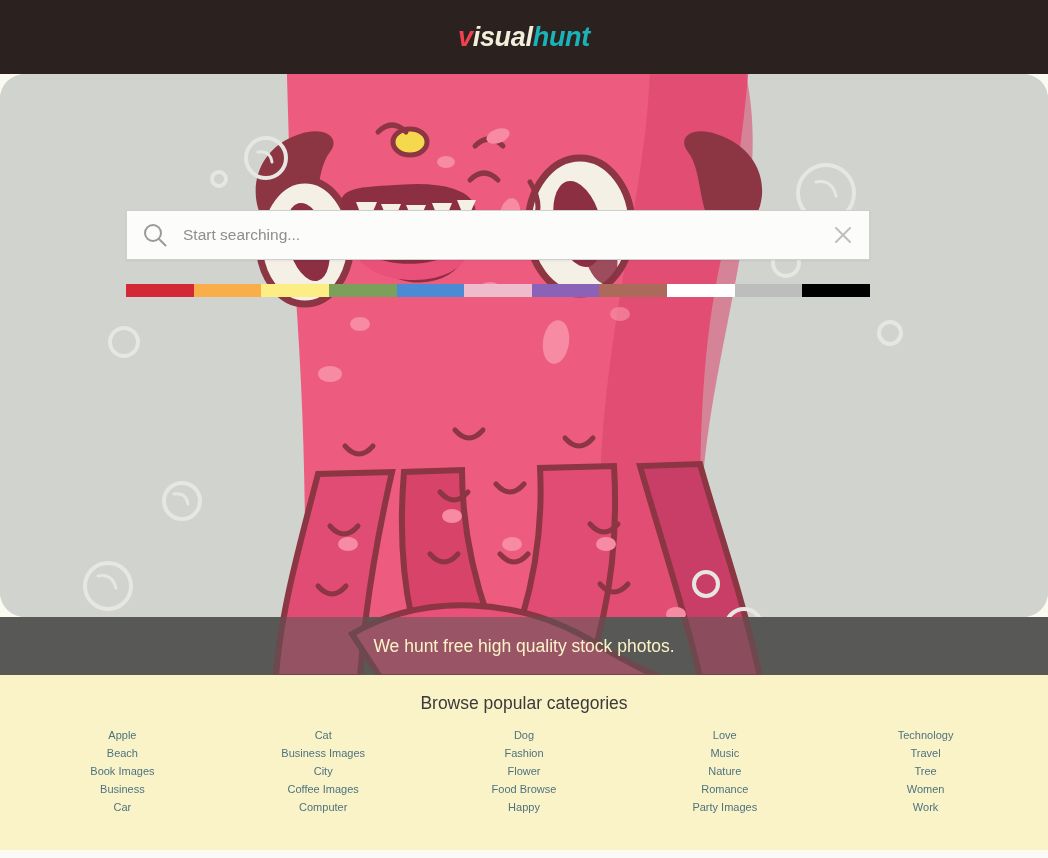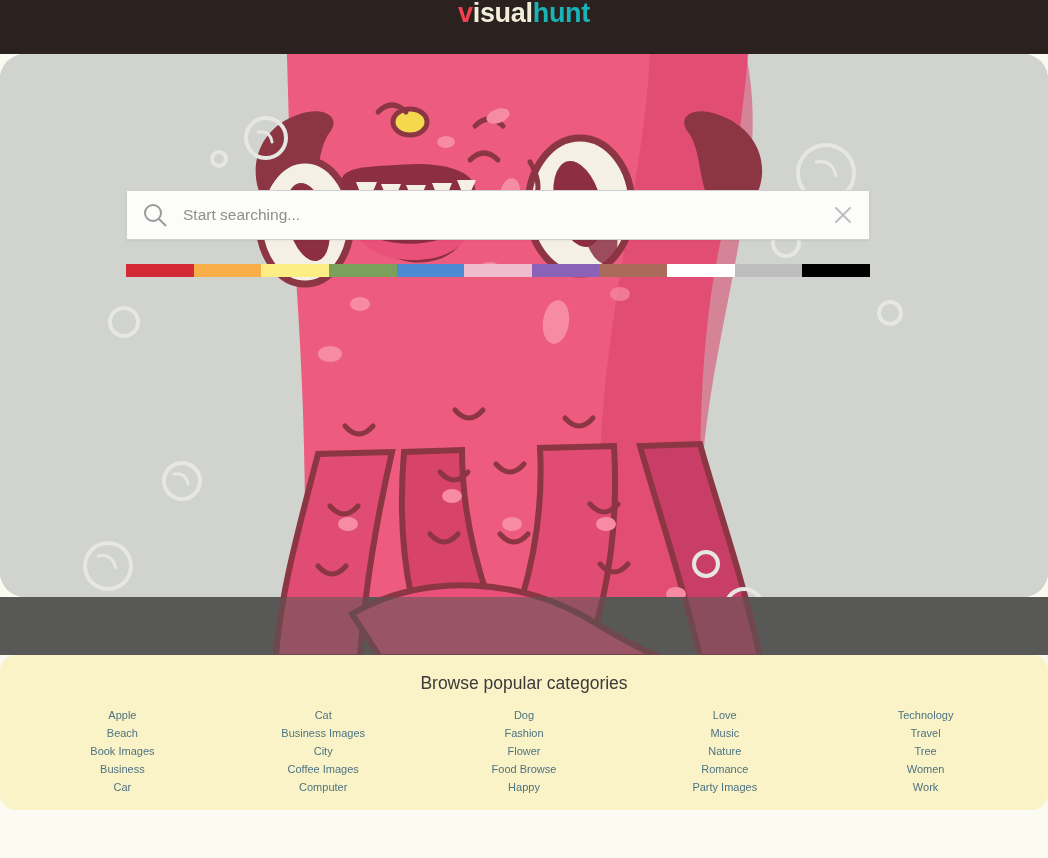--- a/index.html
+++ b/index.html
@@ -9,24 +9,26 @@
   body {
     width: 1048px;
     height: 858px;
     overflow: hidden;
     font-family: "Liberation Sans", sans-serif;
     background: #FBFAF0;
   }
 
   
   .header {
-    height: 54px;
+    height: 74px;
     background: #2B2220;
     display: flex;
+    align-items: center;
     justify-content: center;
+    font-style: italic;
   }
   .logo {
     font-size: 27px;
     font-weight: bold;
     letter-spacing: -0.3px;
     line-height: 1;
     user-select: none;
   }
   .logo .lv { color: #F1414F; }
   .logo .lisual { color: #F2EEDC; }
@@ -132,23 +134,22 @@
   .tagline {
     position: relative;
     color: #FAF3C8;
     font-size: 17.5px;
     z-index: 2;
   }
 
   
   .categories {
     background: #FAF3C8;
-    height: 155px;
+    height: 175px;
     padding-top: 0;
-    border-radius: 16px;
   }
   .cat-title {
     text-align: center;
     color: #3A3A3A;
     font-size: 17.5px;
     padding-top: 18px;
     margin: 0 0 12px 0;
     font-weight: normal;
   }
   .cat-grid {
@@ -339,20 +340,21 @@
 <div class="tagline-banner">
   <svg class="banner-art" viewBox="0 0 1048 603" preserveAspectRatio="xMidYMin slice" aria-hidden="true">
     <g>
       <path d="M318 400 C300 470 280 540 276 603 L360 603 C366 520 380 450 392 398 Z" fill="#E04C74" stroke="#8C3543" stroke-width="6"></path>
       <path d="M404 398 C398 470 404 540 430 603 L512 603 C478 530 462 460 462 396 Z" fill="#D8436A" stroke="#8C3543" stroke-width="6"></path>
       <path d="M540 394 C544 470 528 540 500 603 L586 603 C612 530 618 460 614 392 Z" fill="#E04C74" stroke="#8C3543" stroke-width="6"></path>
       <path d="M640 392 C660 462 684 534 700 603 L760 603 C742 520 716 448 700 390 Z" fill="#C93E67" stroke="#8C3543" stroke-width="6"></path>
       <path d="M352 560 C420 520 520 520 600 572 C640 596 660 603 660 603 L520 603 L380 603 Z" fill="#E9517A" stroke="#8C3543" stroke-width="6"></path>
     </g>
   </svg>
+  <div class="tagline">We hunt free high quality stock photos.</div>
 </div>
 
 <div class="categories">
   <h2 class="cat-title">Browse popular categories</h2>
   <div class="cat-grid">
 
     <div class="cat-col">
       <a class="cat-link">Apple</a>
       <a class="cat-link">Beach</a>
       <a class="cat-link">Book Images</a>

